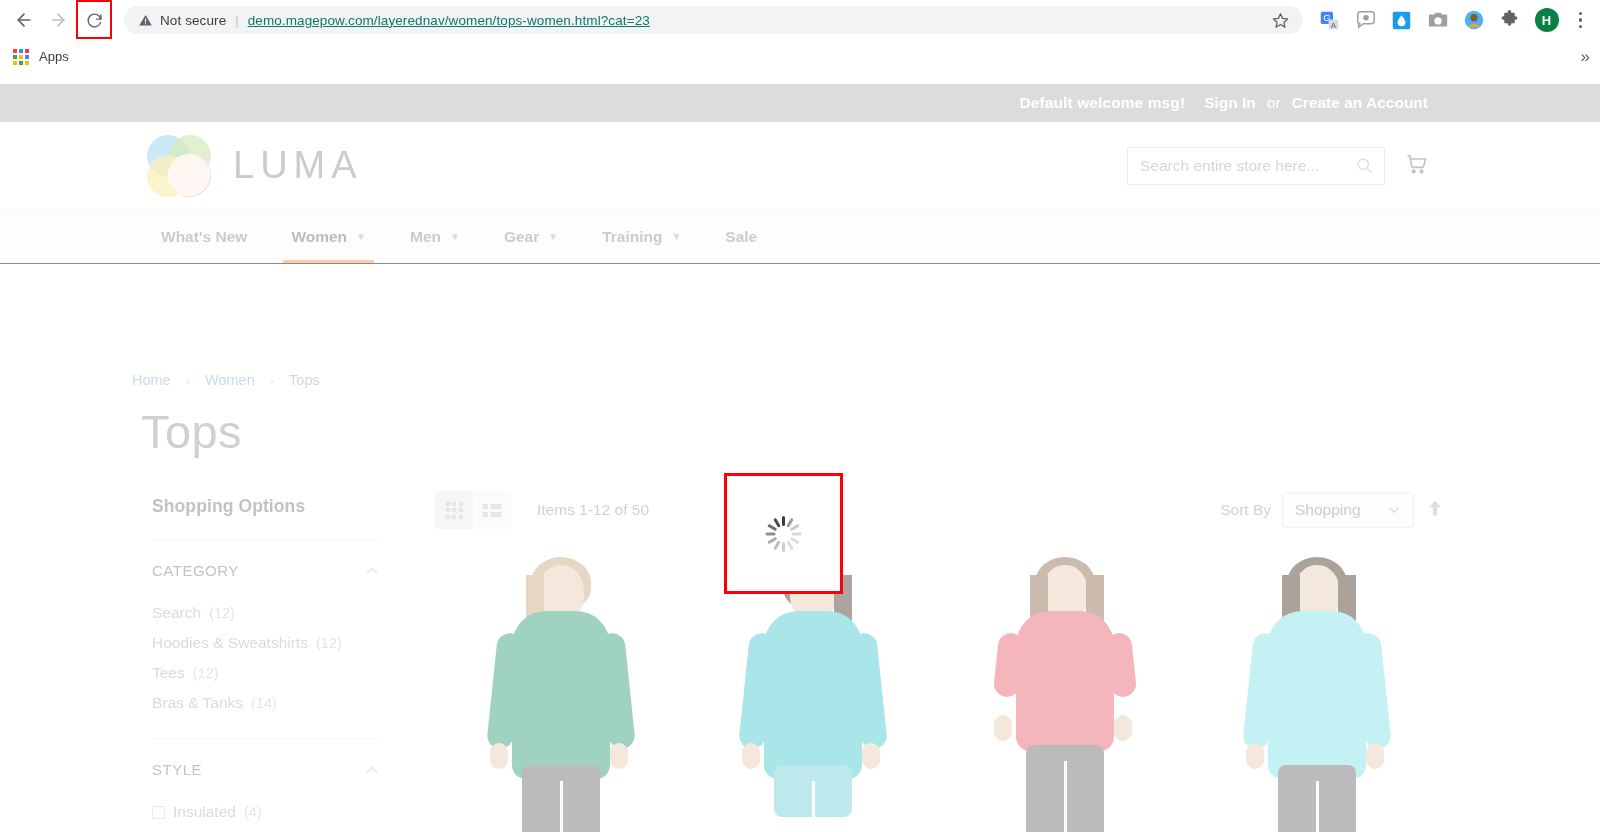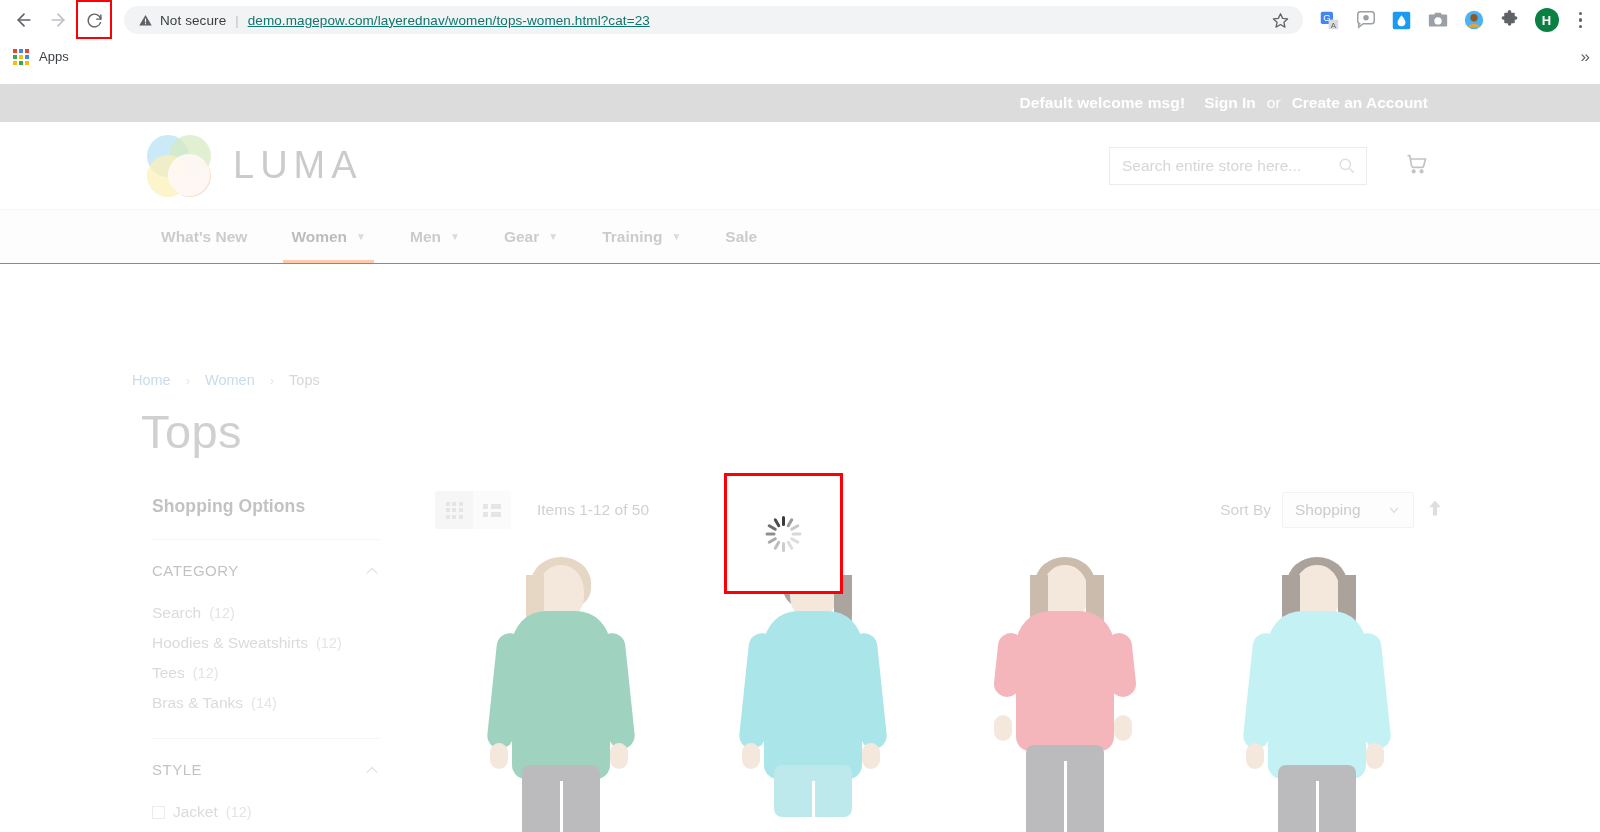--- a/index.html
+++ b/index.html
@@ -76,21 +76,21 @@
   .logo-mark { width: 68px; height: 62px; position: relative; }
   .logo-mark span { position: absolute; width: 42px; height: 42px; border-radius: 50%; opacity: .78; }
   .lm1 { background:#6ec3e8; left: 2px; top: 0px; }
   .lm2 { background:#a9d47c; left: 24px; top: 0px; }
   .lm3 { background:#f6e06b; left: 2px; top: 20px; }
   .lm4 { background:#f2a97b; left: 24px; top: 20px; }
   .lm-hole { position:absolute; width: 22px; height: 22px; border-radius:50%;
      background:#fff; left: 23px; top: 19px; z-index:5;}
   .logo-text { font-size: 38px; color: #8f8f8f; letter-spacing: 6px; font-weight: normal; }
 
-  .search-cart { margin-left: auto; display: flex; align-items: center; gap: 36px; }
+  .search-cart { margin-left: auto; display: flex; align-items: center; gap: 18px; }
   .search-box {
     width: 258px; height: 38px; border: 1px solid #d6d6d6; background: #fff;
     display: flex; align-items: center; padding: 0 10px 0 12px;
   }
   .search-box input {
     flex: 1; border: none; outline: none; font-size: 15.5px; color: #8f8f8f;
     font-family: "Liberation Sans", sans-serif; background: transparent;
   }
   .search-box input::placeholder { color: #a5a5a5; }
   .cart-ico { color: #7d7d7d; }
@@ -393,20 +393,25 @@
 
     <div class="filter-block">
       <div class="filter-head">
         <span>STYLE</span>
         <svg class="chev-up" width="16" height="16" viewBox="0 0 24 24" fill="none" stroke="currentColor" stroke-width="2" stroke-linecap="round">
               <polyline points="5 15 12 8 19 15"></polyline>
             </svg>
       </div>
       <div class="filter-opt">
         <span class="cbox"></span>
+        <span>Insulated</span>
+        <span class="cnt">(4)</span>
+      </div>
+      <div class="filter-opt">
+        <span class="cbox"></span>
         <span>Jacket</span>
         <span class="cnt">(12)</span>
       </div>
 
     </div>
   </div>
 
   <div class="prod-area">
     <div class="toolbar">
       <div class="view-switch">

